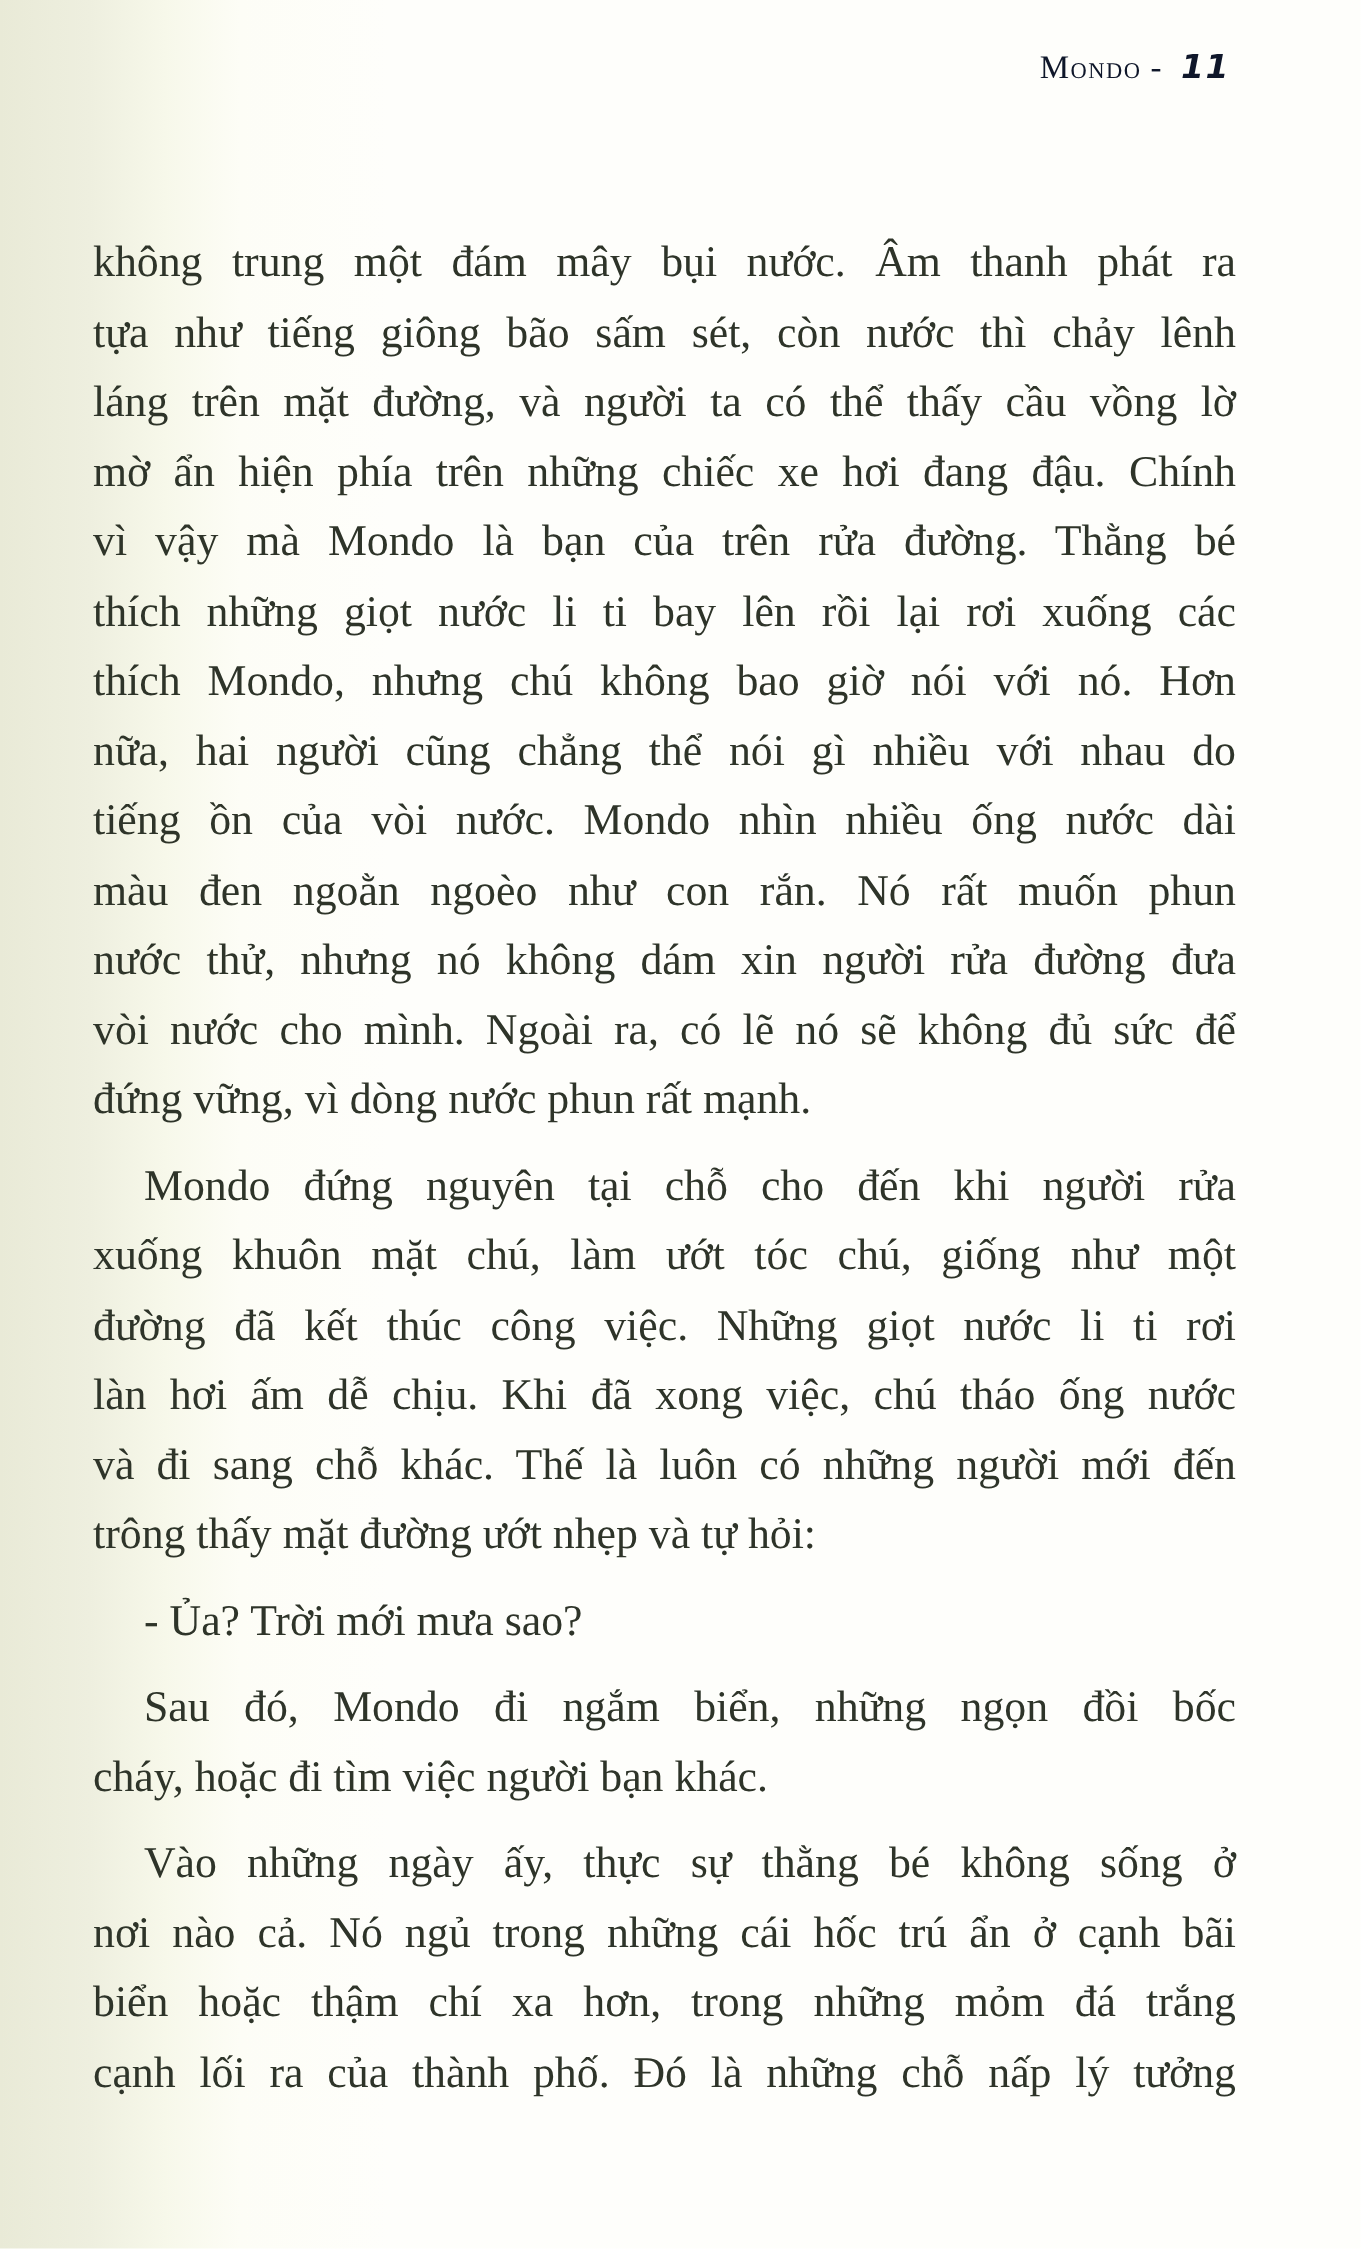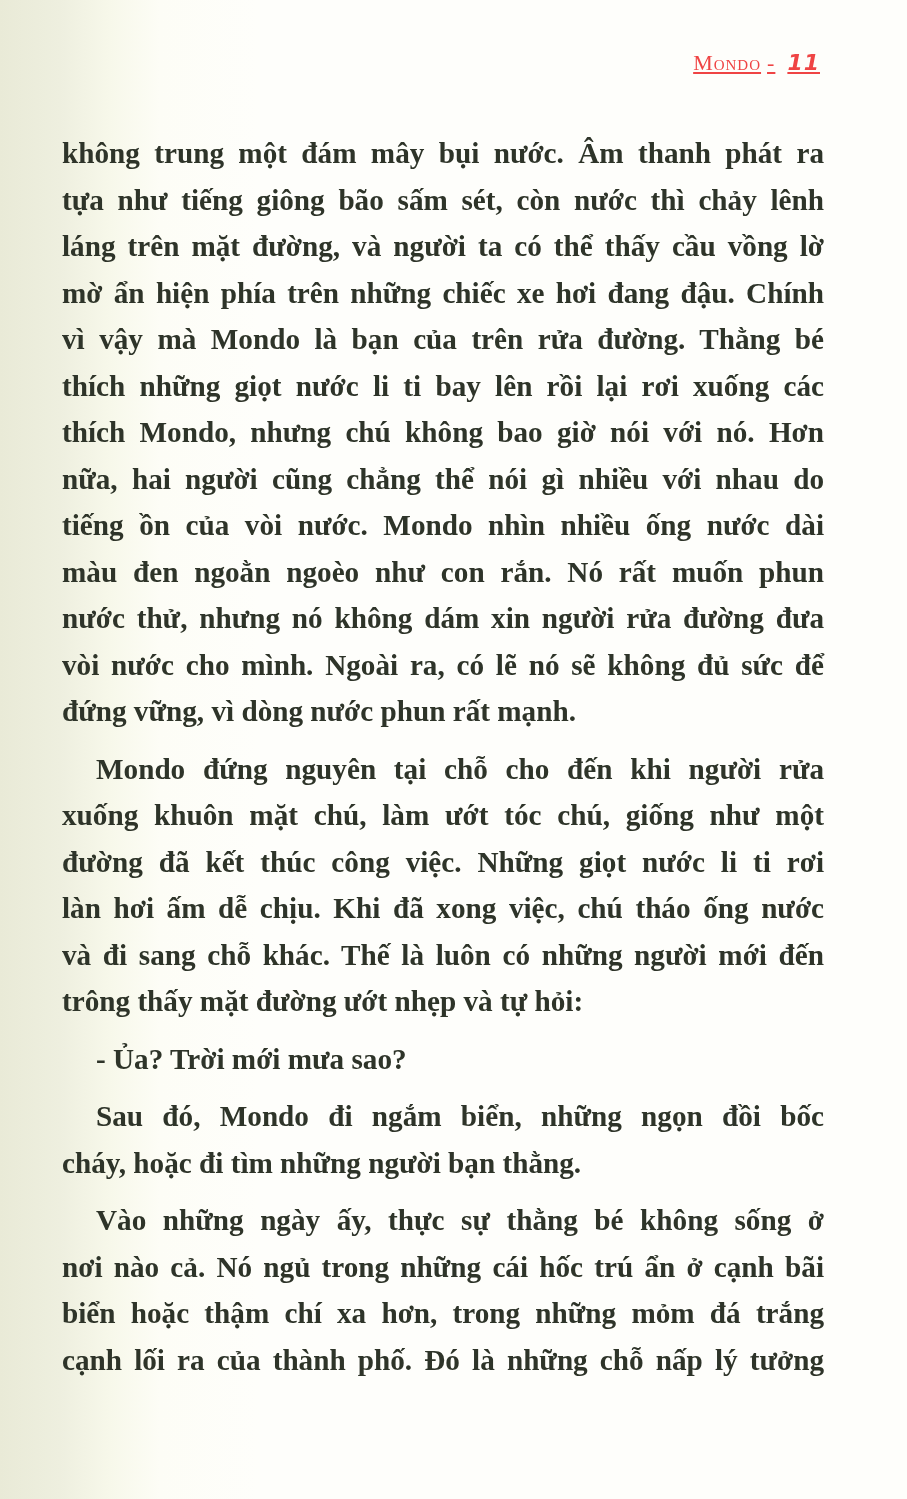--- a/index.html
+++ b/index.html
@@ -7,44 +7,42 @@
       width: 907px;
       height: 1499px;
       overflow: hidden;
       background: linear-gradient(to right, #e9ead7 0px, #eeefdf 60px, #f7f8ea 110px, #fdfdf6 160px, #fefefb 260px, #fefefb 907px);
       position: relative;
       font-family: "Liberation Serif", "DejaVu Serif", serif;
       color: #2e3429;
     }
     .running-head {
       position: absolute;
-      top: 50px;
+      top: 32px;
       right: 87px;
       font-size: 22px;
       letter-spacing: 1px;
-      color: #ef4444;
+      color: #0f172a;
       font-variant: small-caps;
-      text-decoration: underline;
     }
     .running-head .page-number {
       font-family: "DejaVu Sans", sans-serif;
       font-style: italic;
       font-weight: bold;
       font-size: 22px;
       margin-left: 6px;
     }
     .running-head .sep { margin: 0 6px; }
     .text-block {
       position: absolute;
-      top: 130px;
+      top: 152px;
       left: 62px;
       width: 762px;
       font-size: 29.2px;
       line-height: 46.5px;
-      font-weight: bold;
     }
     .text-block p {
       margin: 0;
       text-align: justify;
       text-align-last: justify;
     }
     .text-block p.last-line-left { text-align-last: left; }
     .text-block p.indent { text-indent: 34px; }
     .text-block p.gap { margin-top: 11px; }
   </style>
@@ -74,19 +72,19 @@
   <p class="indent gap">Mondo đứng nguyên tại chỗ cho đến khi người rửa</p>
   <p>xuống khuôn mặt chú, làm ướt tóc chú, giống như một</p>
   <p>đường đã kết thúc công việc. Những giọt nước li ti rơi</p>
   <p>làn hơi ấm dễ chịu. Khi đã xong việc, chú tháo ống nước</p>
   <p>và đi sang chỗ khác. Thế là luôn có những người mới đến</p>
   <p class="last-line-left">trông thấy mặt đường ướt nhẹp và tự hỏi:</p>
 
   <p class="indent gap last-line-left">- Ủa? Trời mới mưa sao?</p>
 
   <p class="indent gap">Sau đó, Mondo đi ngắm biển, những ngọn đồi bốc</p>
-  <p class="last-line-left">cháy, hoặc đi tìm những người bạn thằng.</p>
+  <p class="last-line-left">cháy, hoặc đi tìm việc người bạn khác.</p>
 
   <p class="indent gap">Vào những ngày ấy, thực sự thằng bé không sống ở</p>
   <p>nơi nào cả. Nó ngủ trong những cái hốc trú ẩn ở cạnh bãi</p>
   <p>biển hoặc thậm chí xa hơn, trong những mỏm đá trắng</p>
   <p>cạnh lối ra của thành phố. Đó là những chỗ nấp lý tưởng</p>
 </div>
 
 </body></html>

